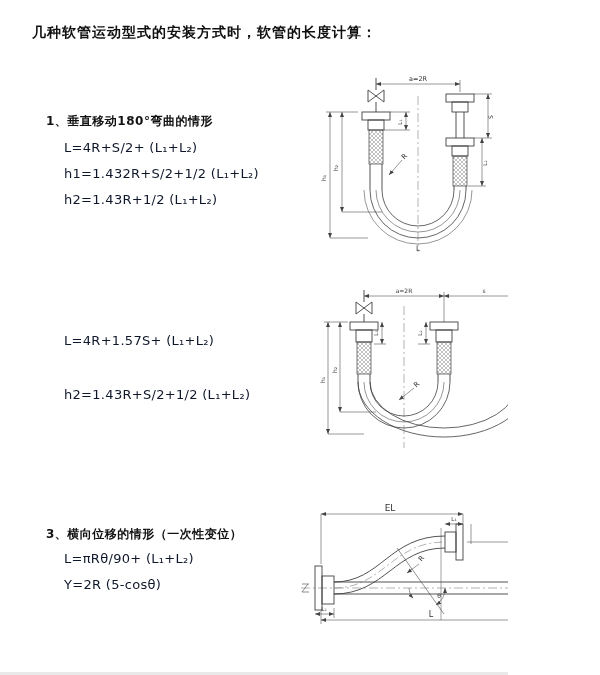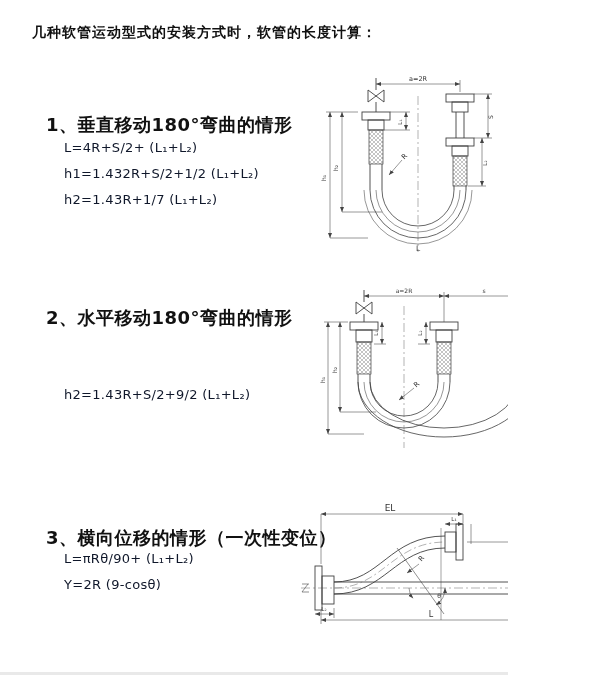--- a/index.html
+++ b/index.html
@@ -1,42 +1,42 @@
 <!DOCTYPE html>
 <html><head>
 <meta charset="utf-8">
 <style>
   html,body{margin:0;padding:0;}
   body{background:#fff;font-family:"DejaVu Sans",sans-serif;}
   .page{position:relative;width:508px;height:675px;background:#ffffff;overflow:hidden;}
   .title{position:absolute;left:32px;top:24px;font-size:14px;font-weight:bold;color:#111;letter-spacing:1px;}
-  .sec-head{position:absolute;font-size:18px;font-weight:bold;color:#111;letter-spacing:0.5px;}
+  .sec-head{position:absolute;font-size:12px;font-weight:bold;color:#111;letter-spacing:0.5px;}
   .formula{position:absolute;font-size:13px;font-weight:500;color:#0f172a;letter-spacing:0.3px;}
   svg{position:absolute;overflow:visible;}
   svg text{fill:#333;font-family:"DejaVu Sans",sans-serif;}
   .scan-edge{position:absolute;left:0;bottom:0;width:600px;height:3px;background:#e9e9e9;}
 </style>
 </head>
 <body>
 
 <div class="page">
 
   <div class="title">几种软管运动型式的安装方式时，软管的长度计算：</div>
 
   <div class="sec-head" style="left:46px;top:113px">1、垂直移动180°弯曲的情形</div>
   <div class="formula" style="left:64px;top:140px">L=4R+S/2+ (L₁+L₂)</div>
   <div class="formula" style="left:64px;top:166px">h1=1.432R+S/2+1/2 (L₁+L₂)</div>
-  <div class="formula" style="left:64px;top:192px">h2=1.43R+1/7 (L₁+L₂)</div>
-
-  <div class="sec-head" style="left:46px;top:306px">2、水平移动180°弯曲的情形</div>
-  <div class="formula" style="left:64px;top:387px">h2=1.43R+S/2+9/2 (L₁+L₂)</div>
+  <div class="formula" style="left:64px;top:192px">h2=1.43R+1/2 (L₁+L₂)</div>
+
+  <div class="formula" style="left:64px;top:333px">L=4R+1.57S+ (L₁+L₂)</div>
+  <div class="formula" style="left:64px;top:387px">h2=1.43R+S/2+1/2 (L₁+L₂)</div>
 
   <div class="sec-head" style="left:46px;top:526px">3、横向位移的情形（一次性变位）</div>
   <div class="formula" style="left:64px;top:551px">L=πRθ/90+ (L₁+L₂)</div>
-  <div class="formula" style="left:64px;top:577px">Y=2R (9-cosθ)</div>
+  <div class="formula" style="left:64px;top:577px">Y=2R (5-cosθ)</div>
 
   <svg style="left:308px;top:68px" width="240" height="190" viewBox="0 0 240 190">
     <defs>
       <marker id="ar1" markerWidth="6" markerHeight="5" refX="5" refY="2" orient="auto-start-reverse" markerUnits="userSpaceOnUse">
         <path d="M0,0 L5,2 L0,4 z" fill="#444"></path>
       </marker>
       <pattern id="br1" width="4" height="4" patternUnits="userSpaceOnUse">
         <path d="M0,4 L4,0 M0,0 L4,4" stroke="#888" stroke-width="0.5"></path>
       </pattern>
     </defs>

